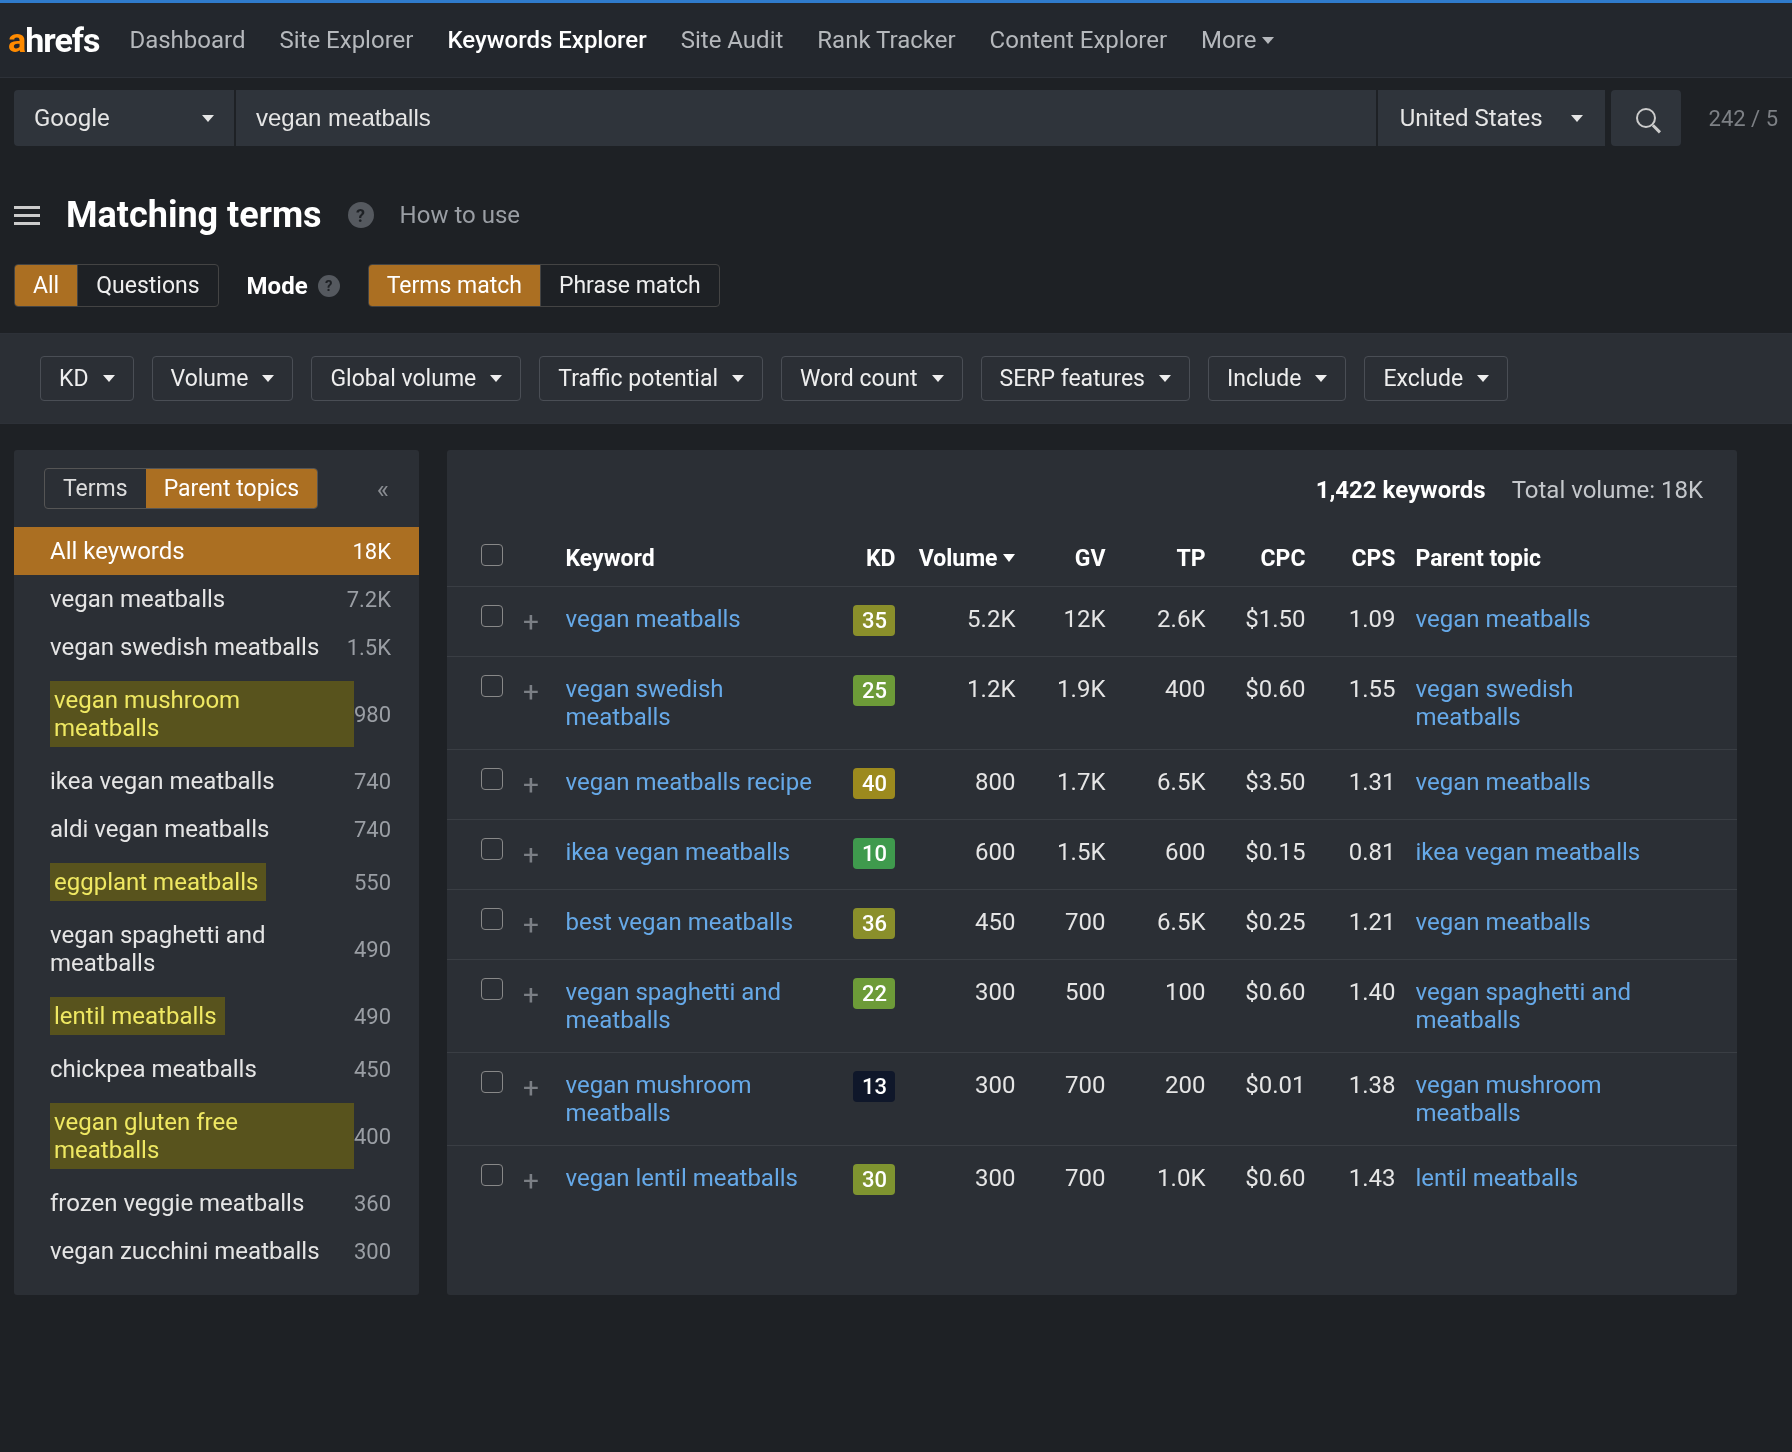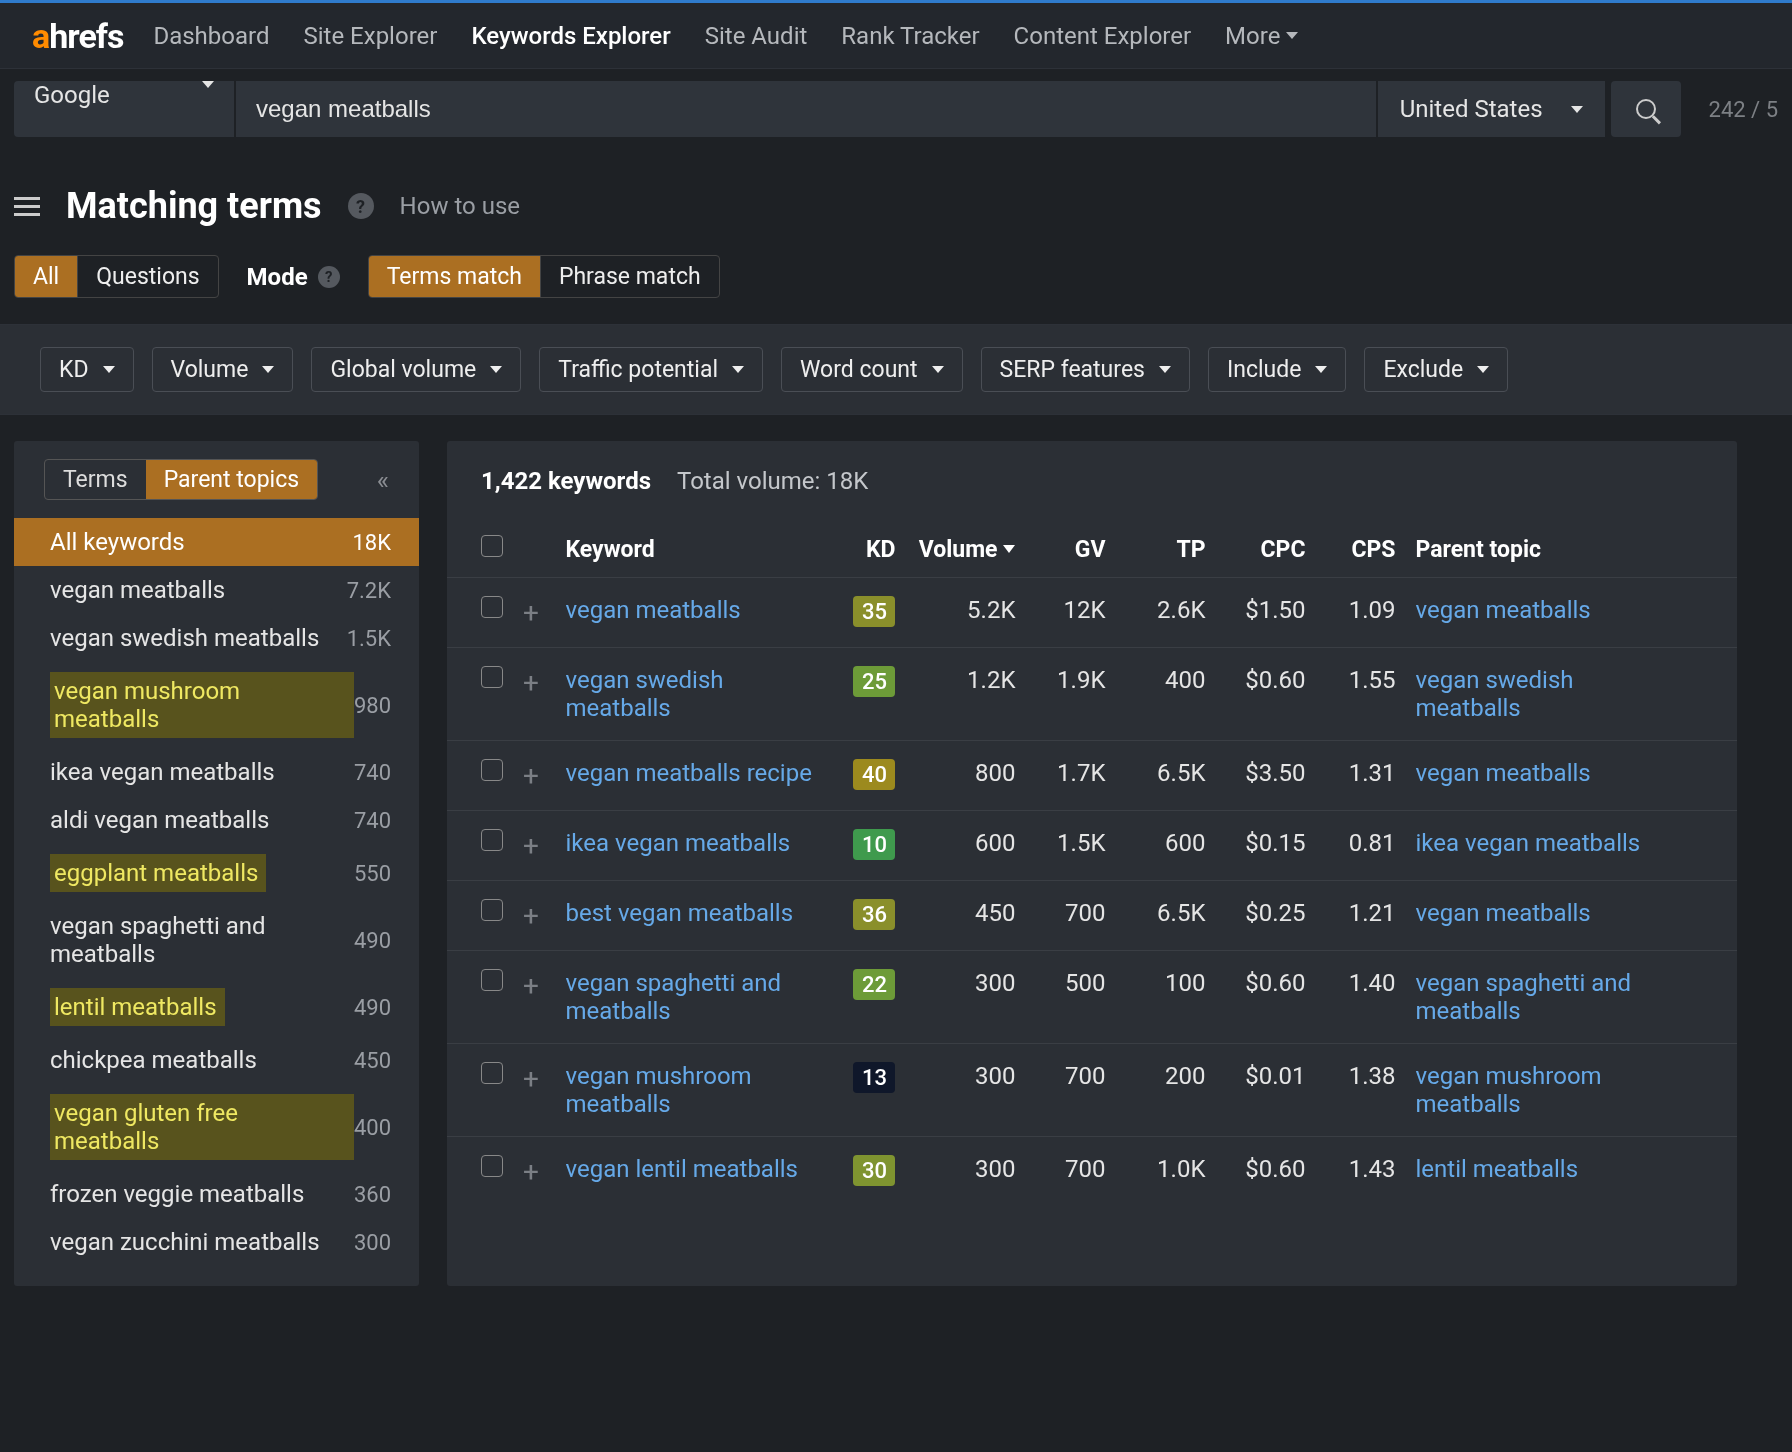--- a/index.html
+++ b/index.html
@@ -11,22 +11,22 @@
   width: 1792px;
   height: 1452px;
   overflow: hidden;
   border-top: 3px solid #2f7bcc;
 }
 
 
 .topnav {
   display: flex;
   align-items: center;
-  padding: 0 32px;
-  height: 66px;
+  padding: 0 8px;
+  height: 75px;
   gap: 30px;
   border-bottom: 1px solid #2d3138;
   background: #23272d;
 }
 .logo { font-size: 34px; font-weight: 700; letter-spacing: -1px;}
 .logo .a { color: #ff8b00; }
 .logo .rest { color: #fff; }
 .nav-items { display: flex; gap: 34px; align-items: center; }
 .nav-item { color: #b5b8bc; font-size: 24px; cursor: pointer; }
 .nav-item.active { color: #fff; font-weight: 500; }
@@ -38,20 +38,21 @@
   display: flex;
   align-items: center;
   height: 80px;
   padding: 0 14px;
   gap: 0;
 }
 .engine-select {
   background: #2f343b;
   height: 56px;
   display: flex;
+  align-items: center;
   padding: 0 20px;
   gap: 42px;
   border-radius: 4px 0 0 4px;
   color: #e5e5e5;
   font-size: 24px;
   min-width: 220px;
   justify-content: space-between;
 }
 .search-input {
   background: #2f343b;
@@ -126,21 +127,21 @@
 .side-list { display:flex; flex-direction:column;}
 .side-item { display:flex; justify-content:space-between; align-items:center; padding: 10px 28px 10px 36px; font-size:24px; cursor:pointer;}
 .side-item .label { max-width: 300px; }
 .side-item.allkw { background:#ab6f22; color:#fff;}
 .side-item.allkw .count { color:#fff;}
 .side-item.hl .label-wrap{ background:#58531d; color:#efe862; padding: 5px 8px 5px 4px;}
 .side-item .count { color:#9a9ea4; font-size:22px; }
 
 
 .table-panel { flex:1; background:#2b2f35; border-radius:3px; overflow:hidden; max-width: 1290px; }
-.table-summary { display:flex; gap: 26px; padding: 26px 34px; font-size:24px; align-items:baseline;}
+.table-summary { display:flex; gap: 26px; padding: 26px 34px; font-size:24px; align-items:baseline;justify-content:flex-end;}
 .table-summary .kcount { font-weight:700; color:#fff;}
 .table-summary .tvol { color:#c4c7cb;}
 table { width:100%; border-collapse:collapse; }
 thead th { text-align:left; font-weight:700; font-size:23px; padding: 14px 10px; color:#fff;}
 thead th:first-child { padding-left: 34px; width: 56px;}
 tbody td { padding: 18px 10px; font-size:24px; vertical-align: top;}
 tbody tr { border-top:1px solid #3a3e44;}
 tbody td:first-child { padding-left:34px;}
 .cb { width:22px; height:22px; border:1.5px solid #888; border-radius:4px; display:inline-block;}
 .plus { color:#7b7f85; font-size: 28px; font-weight:400; }

